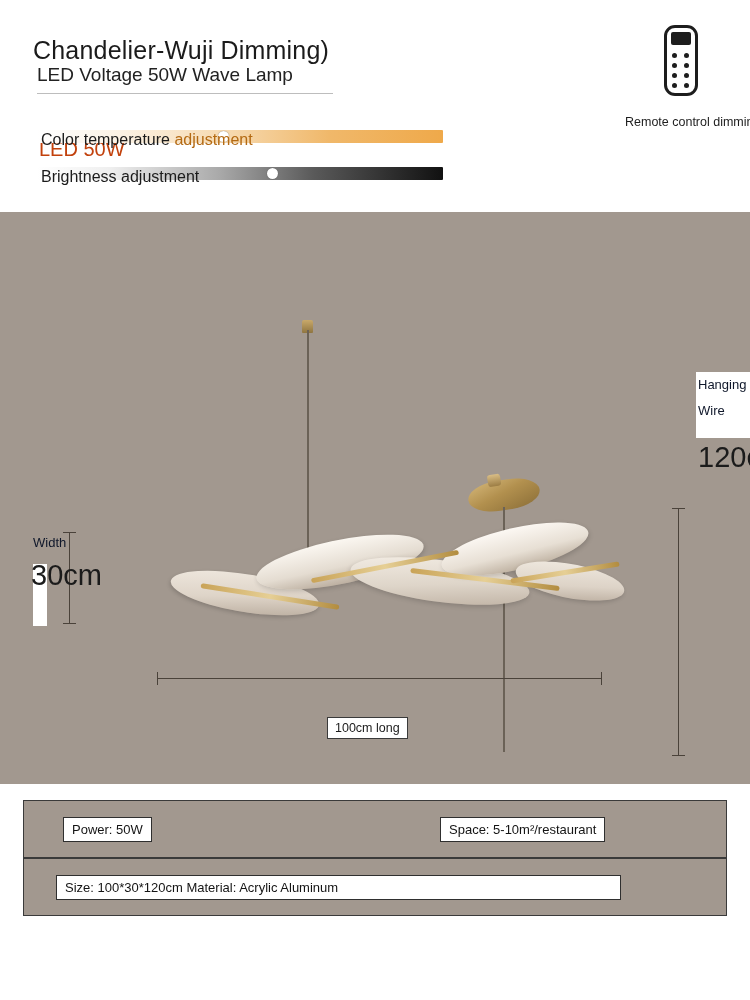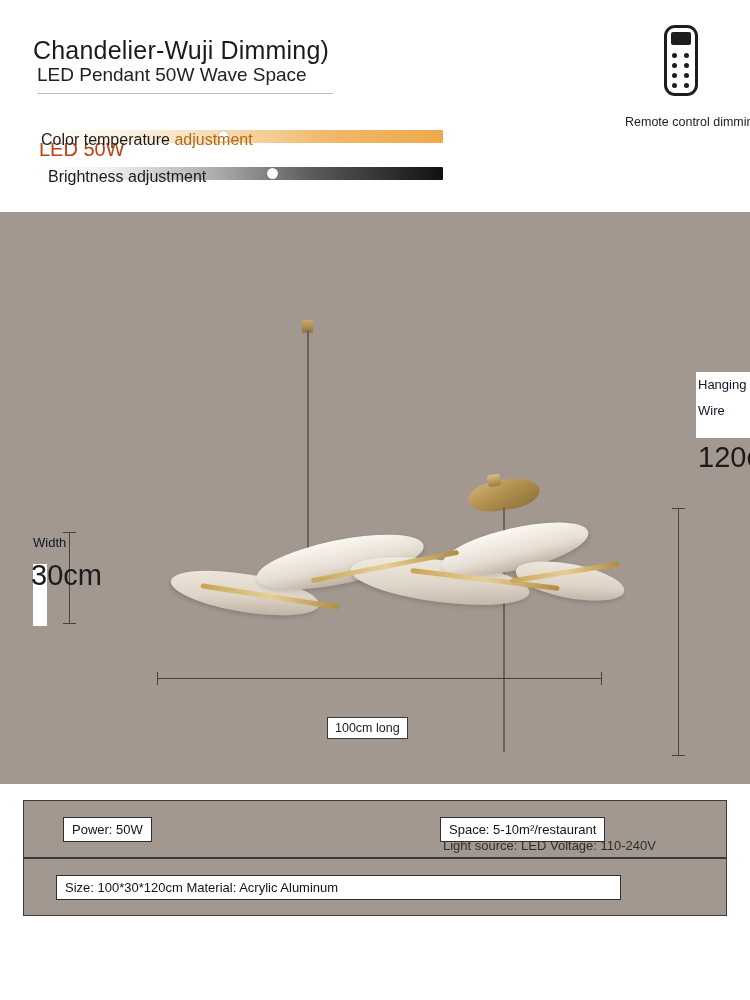--- a/index.html
+++ b/index.html
@@ -111,21 +111,21 @@
   }
   .slider-knob.cct { left: 218px; top: 131px; }
   .slider-knob.bri { left: 267px; top: 168px; }
   .slider-label {
     position: absolute;
     font-size: 16px;
     color: #1b1b1b;
     white-space: nowrap;
   }
   .slider-label.cct { left: 41px; top: 131px; }
-  .slider-label.bri { left: 41px; top: 168px; margin-left: 7px; }
+  .slider-label.bri { left: 41px; top: 168px; }
   .slider-label .hl { color: #b46a13; }
 
   
   .photo {
     position: absolute;
     left: 0; top: 212px;
     width: 750px; height: 572px;
     background: #a2988f;
   }
   .photo-inner { position: absolute; inset: 0; }
@@ -274,21 +274,21 @@
   }
 </style>
 </head>
 <body>
 
 <div id="page">
 
   <div class="header">
 
     <div class="title">Chandelier-Wuji Dimming)</div>
-    <div class="subtitle">LED Pendant 50W Wave Space</div>
+    <div class="subtitle">LED Voltage 50W Wave Lamp</div>
     <div class="rule"></div>
     <div class="ghost-text">LED 50W</div>
 
     <div class="remote-wrap">
       <div class="remote-body"></div>
       <div class="remote-screen"></div>
       <div class="remote-dot" style="left:8px;  top:28px;"></div>
       <div class="remote-dot" style="left:20px; top:28px;"></div>
       <div class="remote-dot" style="left:8px;  top:38px;"></div>
       <div class="remote-dot" style="left:20px; top:38px;"></div>
@@ -353,20 +353,19 @@
       <div class="meas-cap" style="left:157px; top:460px; width:1px; height:13px;"></div>
       <div class="meas-cap" style="left:601px; top:460px; width:1px; height:13px;"></div>
       <div class="meas-box" style="left:327px; top:505px;">100cm long</div>
 
     </div>
   </div>
 
   <div class="spec-box top"></div>
   <div class="spec-field" style="left:63px; top:817px;">Power: 50W</div>
   <div class="spec-field" style="left:440px; top:817px;">Space: 5-10m²/restaurant</div>
-  <div class="spec-ghost" style="left:443px; top:838px;">Light source: LED   Voltage: 110-240V</div>
 
   <div class="spec-box bottom"></div>
   <div class="spec-field" style="left:56px; top:875px; width:565px;">Size: 100*30*120cm Material: Acrylic   Aluminum</div>
 
   <div class="footer-white"></div>
 
 </div>
 
 </body></html>

